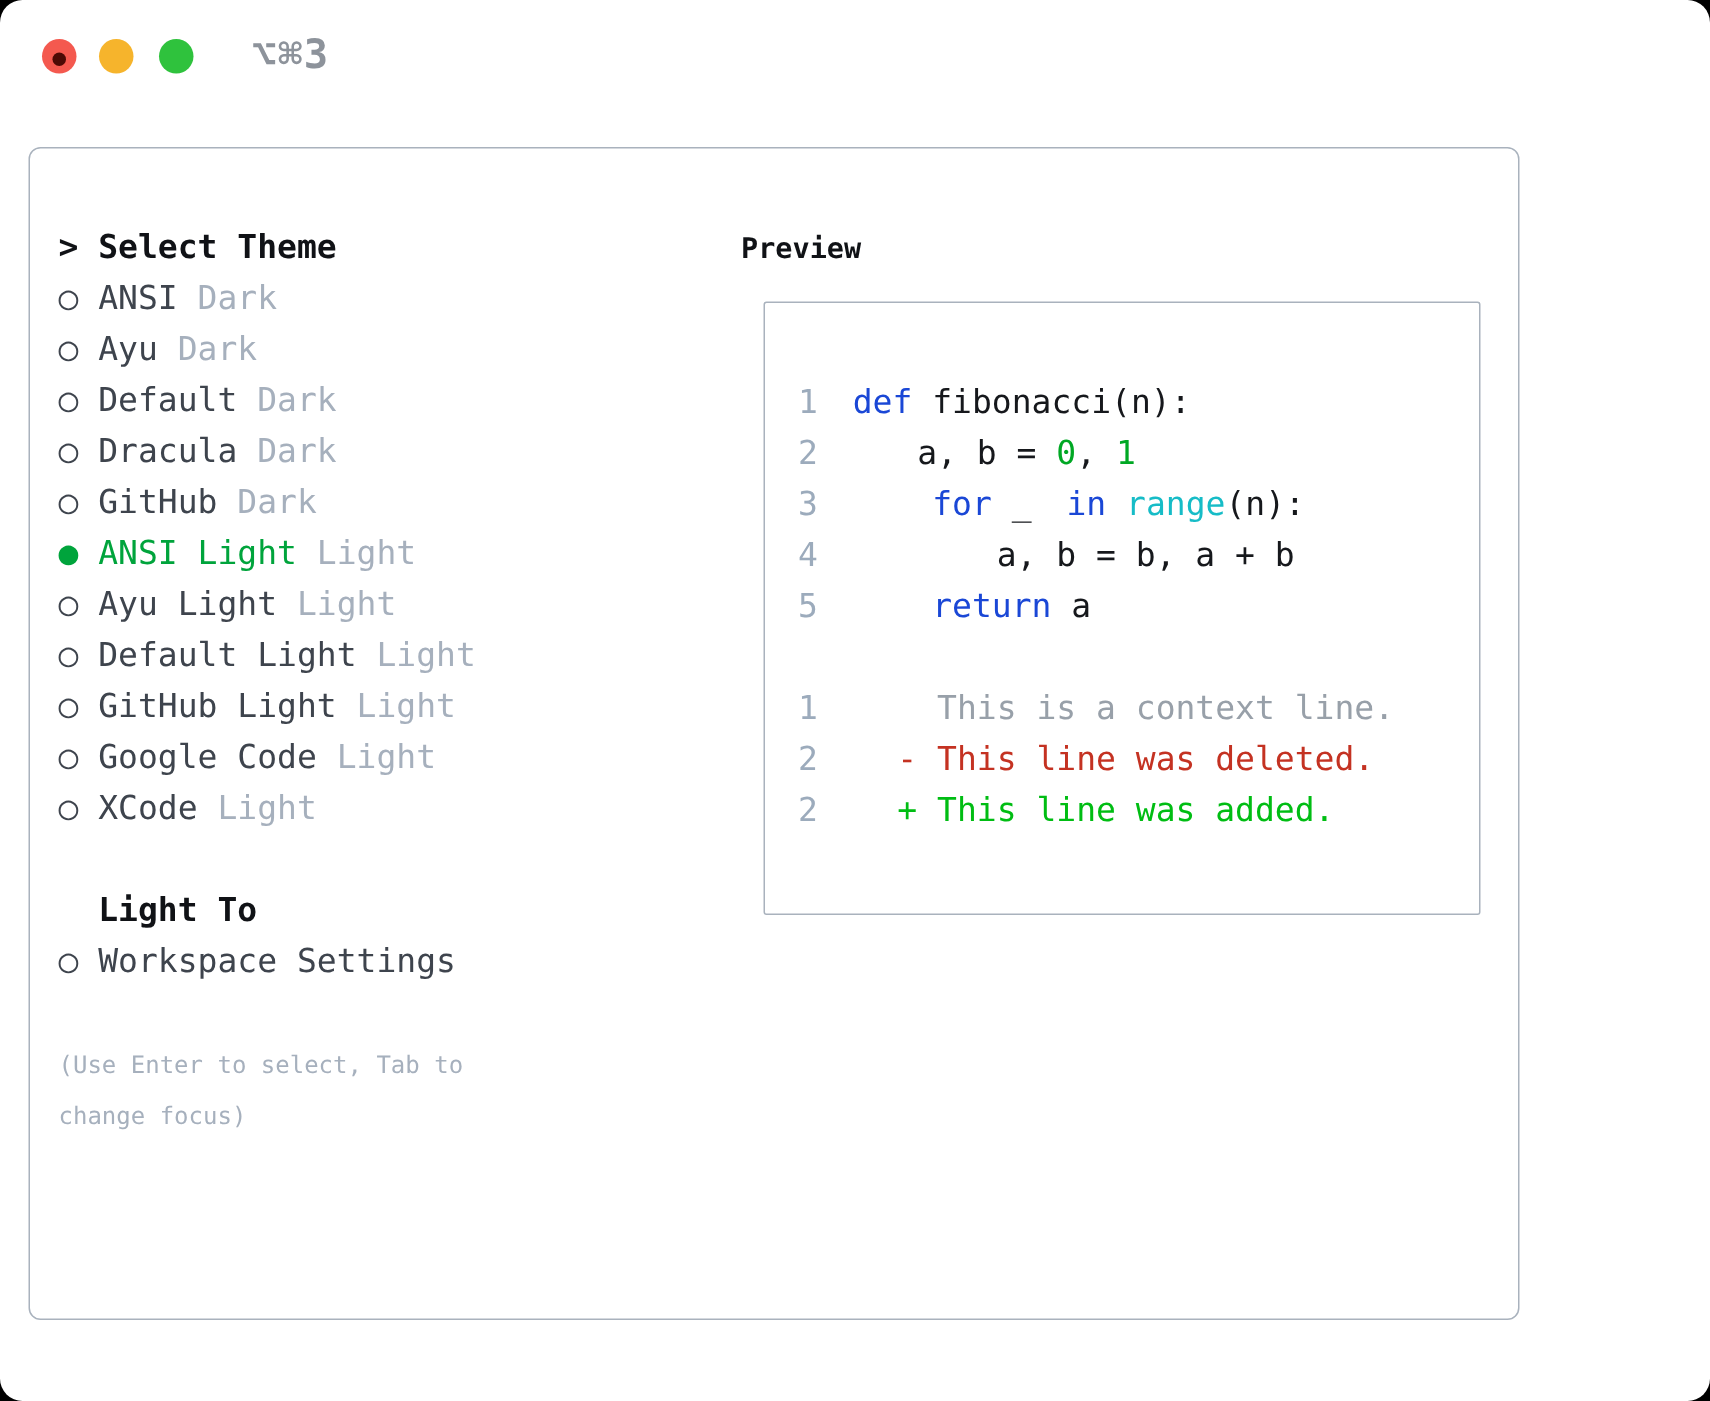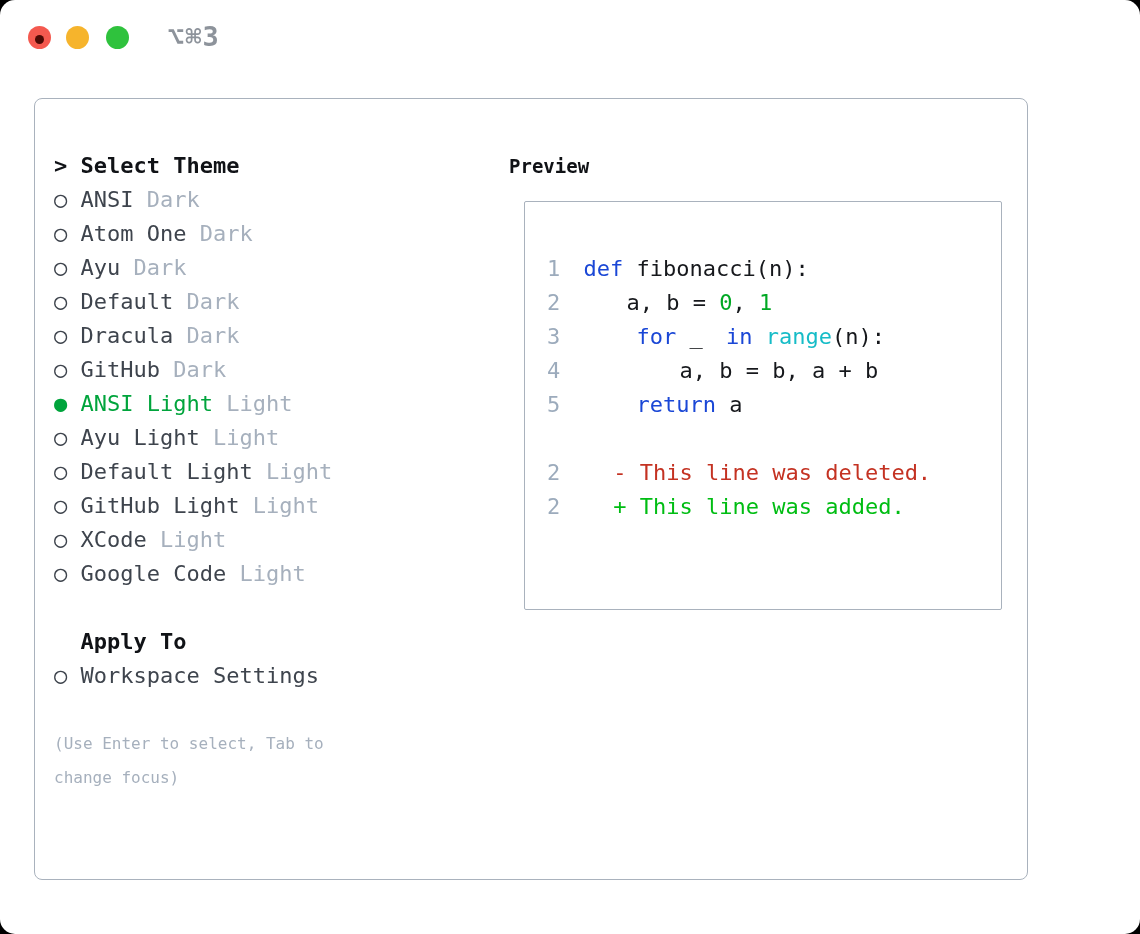--- a/index.html
+++ b/index.html
@@ -23,21 +23,21 @@
   .tl.red{left:28px;background:var(--tl-red);}
   .tl.yellow{left:66px;background:var(--tl-yellow);}
   .tl.green{left:106px;background:var(--tl-green);}
   .tl .dot{position:absolute;left:7px;top:9px;width:9px;height:9px;border-radius:50%;background:#4d0a05;}
   .win-title{
     position:absolute;left:168px;top:21px;font-size:27px;font-weight:bold;
     color:#8d939b;letter-spacing:1px;white-space:pre;
   }
   
   .main-box{
-    position:absolute;left:34px;top:98px;width:992px;height:780px;
+    position:absolute;left:19px;top:98px;width:992px;height:780px;
     border:1.5px solid var(--border);border-radius:8px;background:#fff;
   }
   .left-pane{
     position:absolute;left:19px;top:50px;width:455px;
     font-size:22px;line-height:34px;color:var(--ink);
   }
   .row{white-space:pre;height:34px;}
   .prompt{color:var(--head);font-weight:bold;}
   .h{color:var(--head);font-weight:bold;}
   .indent2{padding-left:2ch;}
@@ -83,36 +83,35 @@
     <span class="tl green"></span>
     <span class="win-title">⌥⌘3</span>
 
     <div class="main-box">
 
       <div class="left-pane">
         <div class="row"><span class="prompt">&gt;</span><span> </span><span class="h">Select Theme</span></div>
 
         <div id="theme-list">
             <div class="row"><span class="marker">○</span><span> </span><span class="name">ANSI</span><span> </span><span class="tag">Dark</span></div>
-            <div class="row"><span class="marker">○</span><span> </span><span class="name">Atom One</span><span> </span><span class="tag">Dark</span></div>
             <div class="row"><span class="marker">○</span><span> </span><span class="name">Ayu</span><span> </span><span class="tag">Dark</span></div>
             <div class="row"><span class="marker">○</span><span> </span><span class="name">Default</span><span> </span><span class="tag">Dark</span></div>
             <div class="row"><span class="marker">○</span><span> </span><span class="name">Dracula</span><span> </span><span class="tag">Dark</span></div>
             <div class="row"><span class="marker">○</span><span> </span><span class="name">GitHub</span><span> </span><span class="tag">Dark</span></div>
             <div class="row"><span class="marker sel">●</span><span> </span><span class="name sel">ANSI Light</span><span> </span><span class="tag">Light</span></div>
             <div class="row"><span class="marker">○</span><span> </span><span class="name">Ayu Light</span><span> </span><span class="tag">Light</span></div>
             <div class="row"><span class="marker">○</span><span> </span><span class="name">Default Light</span><span> </span><span class="tag">Light</span></div>
             <div class="row"><span class="marker">○</span><span> </span><span class="name">GitHub Light</span><span> </span><span class="tag">Light</span></div>
+            <div class="row"><span class="marker">○</span><span> </span><span class="name">Google Code</span><span> </span><span class="tag">Light</span></div>
             <div class="row"><span class="marker">○</span><span> </span><span class="name">XCode</span><span> </span><span class="tag">Light</span></div>
-            <div class="row"><span class="marker">○</span><span> </span><span class="name">Google Code</span><span> </span><span class="tag">Light</span></div>
           </div>
 
         <div class="row"> </div>
 
-        <div class="row indent2"><span class="h">Apply To</span></div>
+        <div class="row indent2"><span class="h">Light To</span></div>
 
         <div id="apply-list">
             <div class="row"><span class="marker">○</span><span> </span><span class="name">Workspace Settings</span></div>
           </div>
 
         <div class="row"> </div>
 
         <div id="hint">
             <div class="row hint">(Use Enter to select, Tab to</div>
             <div class="row hint">change focus)</div>
@@ -122,20 +121,21 @@
       <div class="preview-title">Preview</div>
 
       <div class="preview-box">
         <div class="code" id="code">
             <div class="row"><span class="g">1</span><span> </span><span class="kw">def</span><span class="pl"> fibonacci(n):</span></div>
             <div class="row"><span class="g">2</span><span> </span><span class="pl">    a, b = </span><span class="num">0</span><span class="pl">, </span><span class="num">1</span></div>
             <div class="row"><span class="g">3</span><span> </span><span class="pl">    </span><span class="kw">for</span><span class="pl"> _ </span><span class="kw">in</span><span class="pl"> </span><span class="cy">range</span><span class="pl">(n):</span></div>
             <div class="row"><span class="g">4</span><span> </span><span class="pl">        a, b = b, a + b</span></div>
             <div class="row"><span class="g">5</span><span> </span><span class="pl">    </span><span class="kw">return</span><span class="pl"> a</span></div>
             <div class="row">&nbsp;</div>
+            <div class="row"><span class="g">1</span><span> </span><span class="ctx">     This is a context line.</span></div>
             <div class="row"><span class="g">2</span><span> </span><span class="del">   - This line was deleted.</span></div>
             <div class="row"><span class="g">2</span><span> </span><span class="add">   + This line was added.</span></div>
           </div>
       </div>
 
     </div>
   </div>
 </div>
 
 </body></html>

